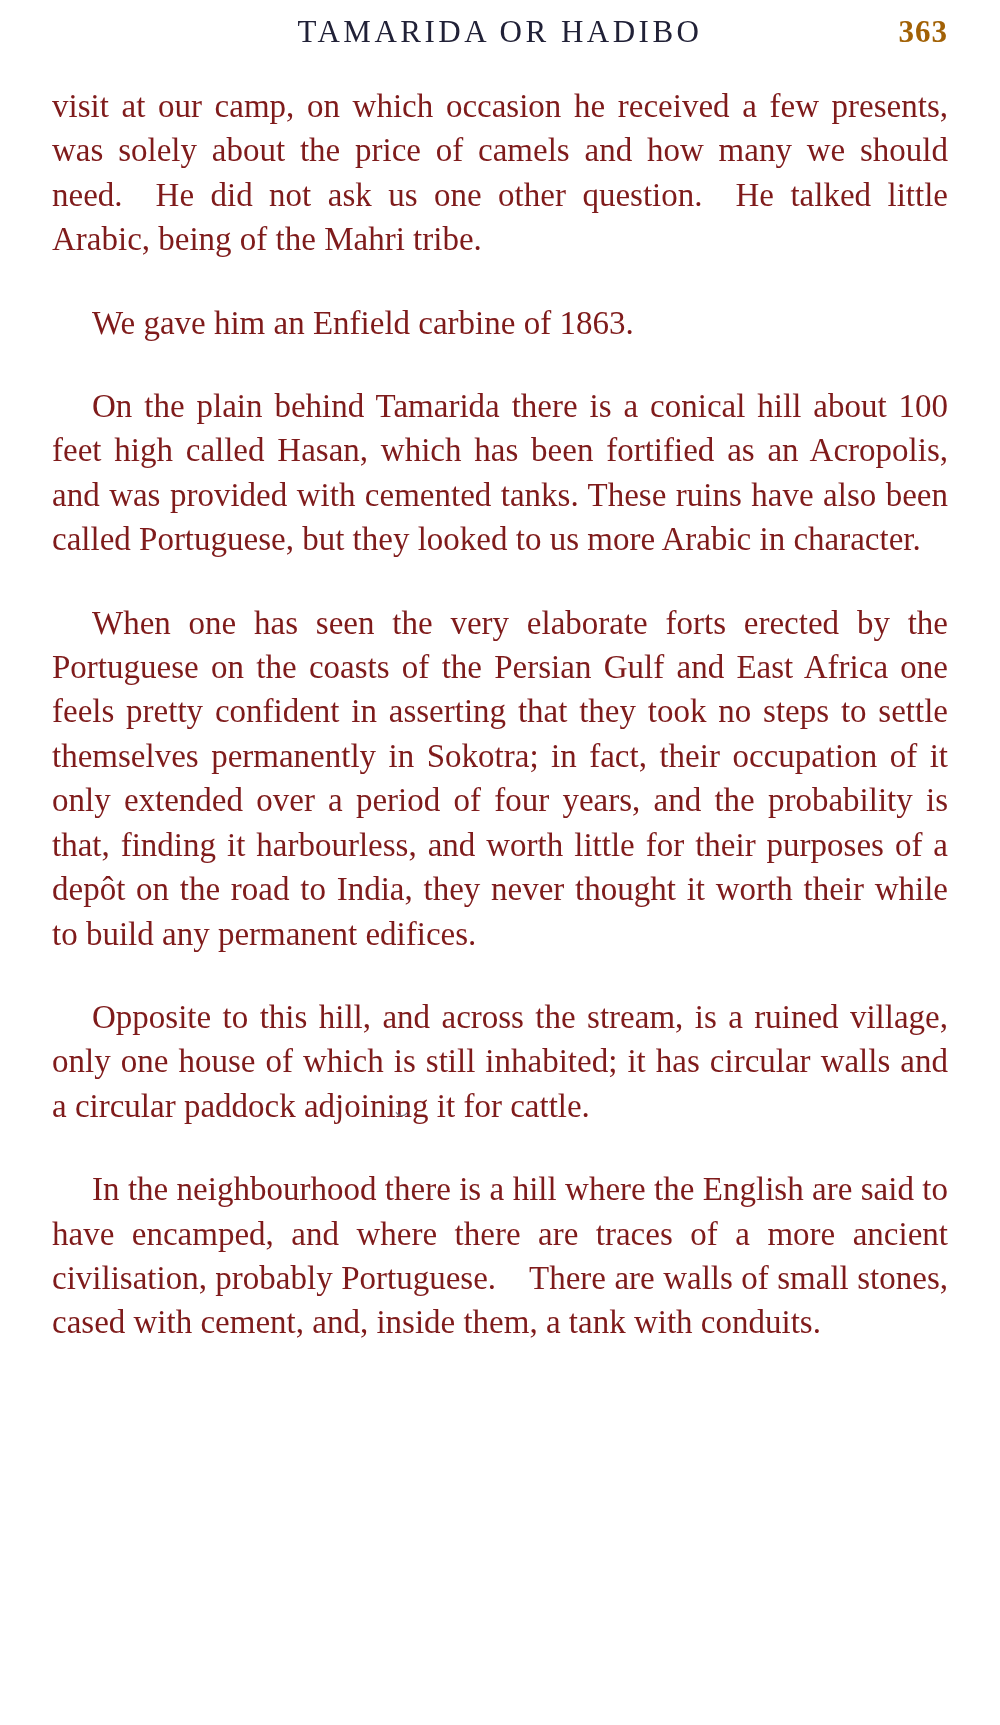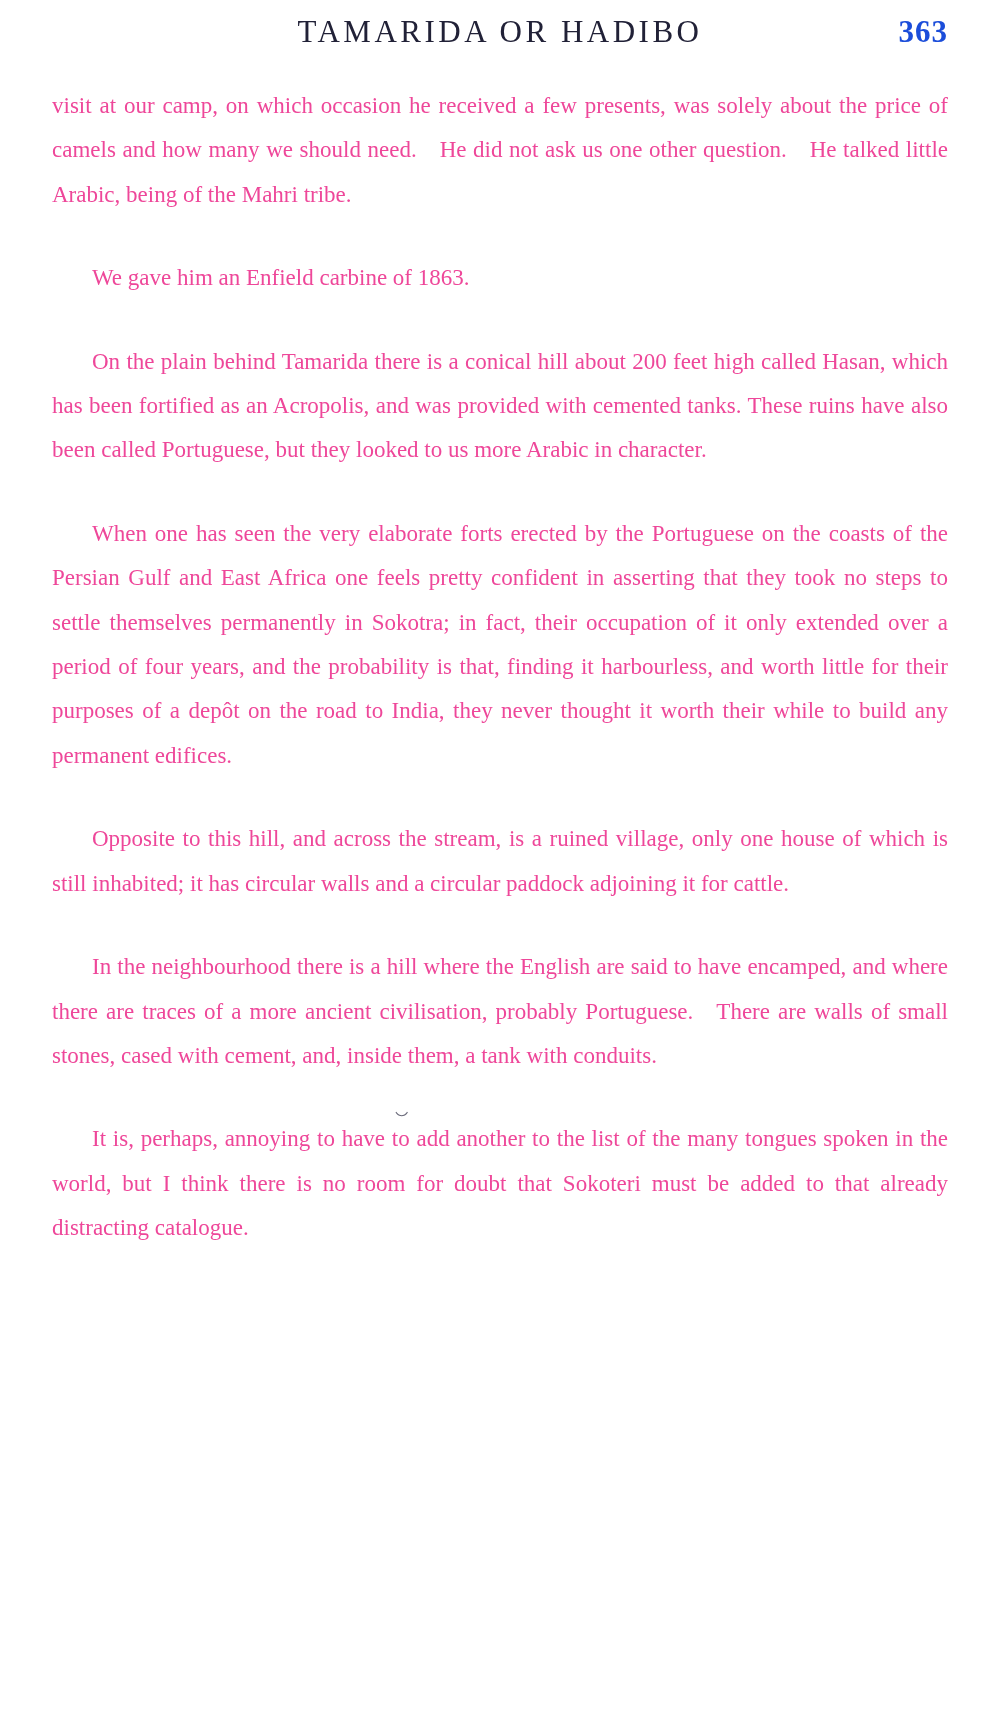--- a/index.html
+++ b/index.html
@@ -35,30 +35,30 @@
     color: #232338;
     font-variant: normal;
     white-space: nowrap;
   }
   .page-number {
     position: absolute;
     right: 0;
     top: 14px;
     font-size: 31px;
     font-weight: bold;
-    color: #1d4ed8;
+    color: #a16207;
     letter-spacing: 1px;
   }
   .body-text {
     margin-top: 16px;
-    font-size: 23px;
+    font-size: 33px;
     line-height: 44.4px;
     text-align: justify;
     text-justify: inter-word;
-    color: #ec4899;
+    color: #7f1d1d;
   }
   .body-text p {
     margin: 0;
     text-indent: 0;
   }
   .body-text p.indent {
     text-indent: 40px;
     margin-top: 39px;
   }
   
@@ -78,22 +78,21 @@
 <div class="page">
 
   <div class="running-head">
     <div class="head-title">TAMARIDA OR HADIBO</div>
     <div class="page-number">363</div>
   </div>
 
   <div class="body-text">
     <p>visit at our camp, on which occasion he received a few presents, was solely about the price of camels and how many we should need. He did not ask us one other question. He talked little Arabic, being of the Mahri tribe.</p>
     <p class="indent">We gave him an Enfield carbine of 1863.</p>
-    <p class="indent">On the plain behind Tamarida there is a conical hill about 200 feet high called Hasan, which has been fortified as an Acropolis, and was provided with cemented tanks. These ruins have also been called Portuguese, but they looked to us more Arabic in character.</p>
+    <p class="indent">On the plain behind Tamarida there is a conical hill about 100 feet high called Hasan, which has been fortified as an Acropolis, and was provided with cemented tanks. These ruins have also been called Portuguese, but they looked to us more Arabic in character.</p>
     <p class="indent">When one has seen the very elaborate forts erected by the Portuguese on the coasts of the Persian Gulf and East Africa one feels pretty confident in asserting that they took no steps to settle themselves permanently in Sokotra; in fact, their occupation of it only extended over a period of four years, and the probability is that, finding it harbourless, and worth little for their purposes of a depôt on the road to India, they never thought it worth their while to build any permanent edifices.</p>
     <p class="indent">Opposite to this hill, and across the stream, is a ruined village, only one house of which is still inhabited; it has circular walls and a circular paddock adjoining it for cattle.</p>
     <p class="indent">In the neighbourhood there is a hill where the English are said to have encamped, and where there are traces of a more ancient civilisation, probably Portuguese. There are walls of small stones, cased with cement, and, inside them, a tank with conduits.</p>
-    <p class="indent">It is, perhaps, annoying to have to add another to the list of the many tongues spoken in the world, but I think there is no room for doubt that Sokoteri must be added to that already distracting catalogue.</p>
   </div>
 
   <span class="stray-mark" style="left: 395px; top: 1087px;">‿</span>
 
 </div>
 
 </body></html>

